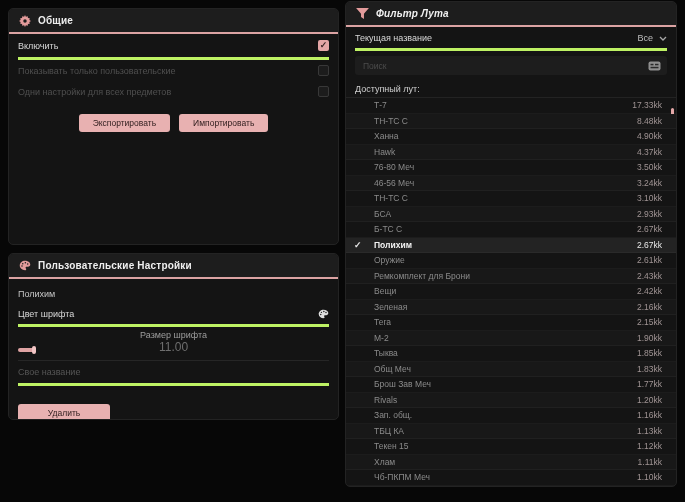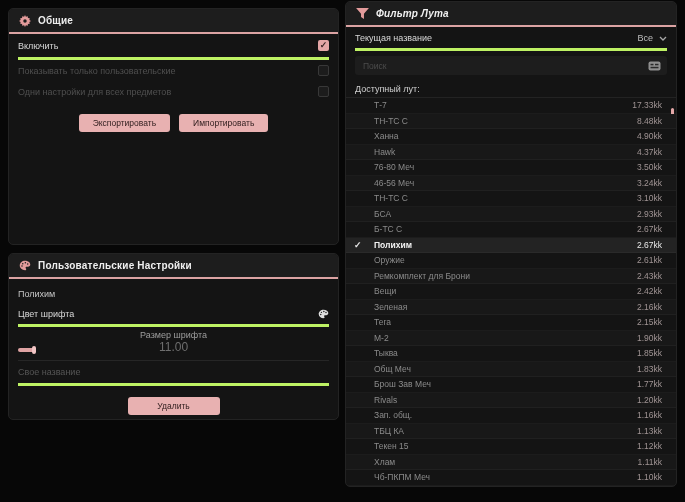--- a/index.html
+++ b/index.html
@@ -55,21 +55,21 @@
   .sizetop{display:flex;justify-content:space-between;align-items:center;height:14px;flex-direction:column;}
   .sizeval{font-size:12px;color:#6e6e6e;}
   .slider{position:relative;height:8px;margin-top:2px;}
   .slider .fill{position:absolute;left:0;top:2px;width:16px;height:4px;background:#dfa3a3;border-radius:2px;}
   .slider .handle{position:absolute;left:14px;top:0;width:4px;height:8px;background:#f2c6c6;border-radius:2px;}
   .nameinput{
     width:100%;background:transparent;border:none;outline:none;
     font-size:9px;color:#bdbdbd;font-family:"Liberation Sans",sans-serif;padding:0;
   }
   .nameinput::placeholder{color:#555555;}
-  .delrow{display:flex;justify-content:center;margin-top:11px;}
+  .delrow{display:flex;margin-top:18px;}
   .delbtn{width:92px;padding:0;}
   
   .searchbox{
     margin:5px 0;height:19px;background:#1d1d1d;border-radius:3px;
     display:flex;align-items:center;padding:0 6px;gap:6px;
   }
   .searchbox input{
     flex:1;background:transparent;border:none;outline:none;
     font-size:8.5px;color:#bdbdbd;font-family:"Liberation Sans",sans-serif;
   }

